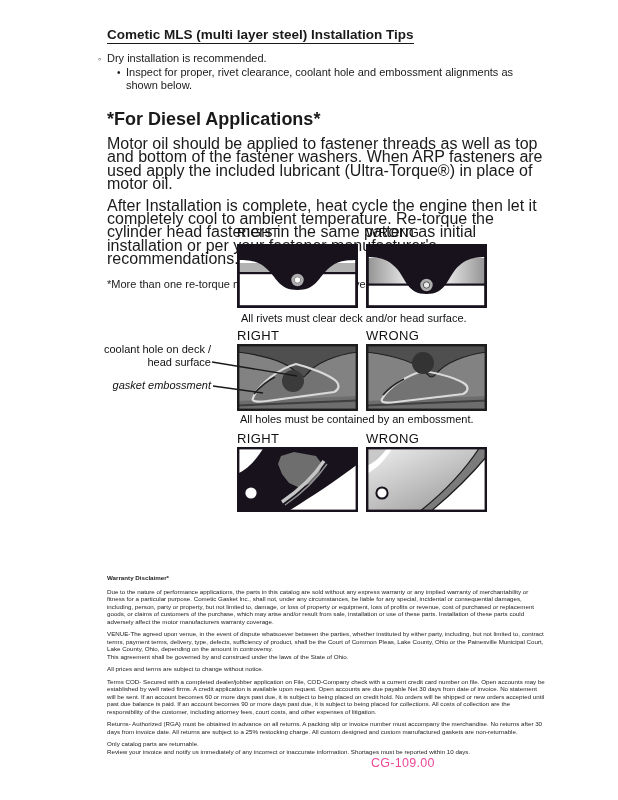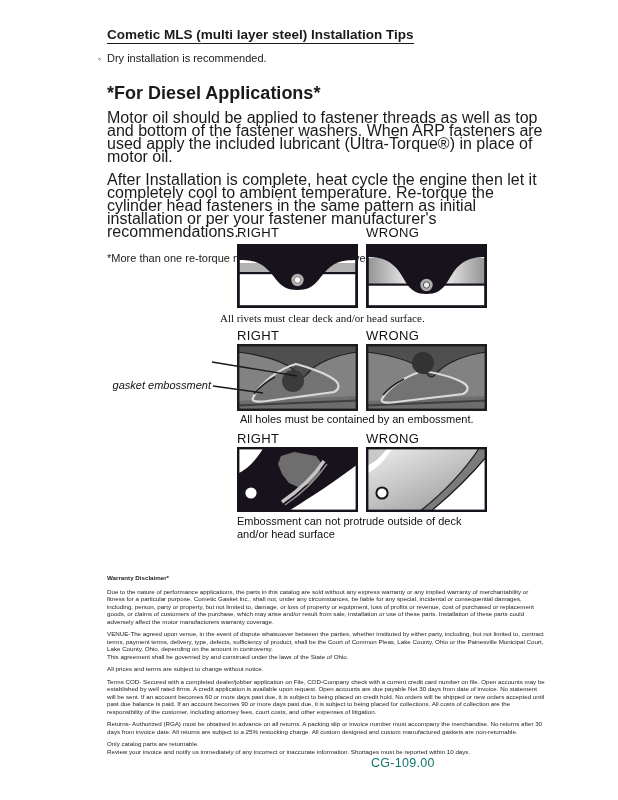--- a/index.html
+++ b/index.html
@@ -37,33 +37,34 @@
   .caption{position:absolute;font-size:11px;line-height:12.5px;color:#111;}
   .side-label{
     position:absolute;font-size:11px;line-height:12.5px;
     text-align:right;color:#111;
   }
   .warranty{position:absolute;top:574px;left:107px;width:440px;font-size:6.2px;line-height:7.5px;color:#222;}
   .warranty .w-h{font-weight:bold;margin:0 0 6px 0;}
   .warranty p{margin:0 0 5px 0;}
   .warranty .tight{margin:0;}
   .warranty .gap-after{margin-bottom:5px;}
-  .doc-code{position:absolute;top:756px;left:371px;font-size:12.5px;letter-spacing:0.3px;color:#0f766e;}
+  .doc-code{position:absolute;top:756px;left:371px;font-size:12.5px;letter-spacing:0.3px;color:#ec4899;}
 </style>
 </head>
 <body>
 
 <div class="page">
 
   <div class="flow">
     <h1 class="title">Cometic MLS (multi layer steel) Installation Tips</h1>
     <ul class="tips">
       <li><span class="mk">◦</span><span>Dry installation is recommended.</span></li>
     </ul>
     <ul class="subtips">
+      <li><span class="mk">•</span><span>Inspect for proper, rivet clearance, coolant hole and embossment alignments as shown below.</span></li>
     </ul>
 
     <div class="diesel-h">*For Diesel Applications*</div>
     <p class="para">Motor oil should be applied to fastener threads as well as top and bottom of the fastener washers. When ARP fasteners are used apply the included lubricant (Ultra-Torque®) in place of motor oil.</p>
     <p class="para">After Installation is complete, heat cycle the engine then let it completely cool to ambient temperature. Re-torque the cylinder head fasteners in the same pattern as initial installation or per your fastener manufacturer's recommendations.</p>
     <div class="note">*More than one re-torque may be required to achieve proper fastener stretch*</div>
   </div>
 
   <div class="fig-label" style="top:225px;left:237px;">RIGHT</div>
   <div class="fig-label" style="top:225px;left:366px;">WRONG</div>
@@ -93,25 +94,26 @@
       <rect width="121" height="64" fill="#ffffff"></rect>
       <rect x="0" y="14" width="121" height="27" fill="url(#gw1)"></rect>
       <rect x="0" y="39.5" width="121" height="2.2" fill="#17121c"></rect>
       <path d="M0,0 H121 V13 C103,13 97,17 89,26 C81,36 79,50 60.5,50 C42,50 40,36 32,26 C24,17 18,13 0,13 Z" fill="#17121c"></path>
       <circle cx="60.5" cy="41" r="7.2" fill="#adadad" stroke="#17121c" stroke-width="2"></circle>
       <circle cx="60.5" cy="41" r="3.2" fill="#e8e8e8" stroke="#555555" stroke-width="1"></circle>
       <rect x="1.4" y="1.4" width="118.2" height="61.2" fill="none" stroke="#17121c" stroke-width="2.8"></rect>
     </svg>
   </div>
 
-  <div class="caption" style="top:312px;left:220px;font-family:Liberation Serif, serif;">All rivets must clear deck and/or head surface.</div>
+  <div class="caption" style="top:312px;left:241px;">All rivets must clear deck and/or head surface.</div>
 
   <div class="fig-label" style="top:328px;left:237px;">RIGHT</div>
   <div class="fig-label" style="top:328px;left:366px;">WRONG</div>
 
+  <div class="side-label" style="top:343px;left:101px;width:110px;">coolant hole on deck / head surface</div>
   <div class="side-label" style="top:379px;left:101px;width:110px;font-style:italic;">gasket embossment</div>
 
   <div class="panel" style="top:344px;left:237px;">
     <svg viewBox="0 0 121 67" width="121" height="67">
       <rect width="121" height="67" fill="#828282"></rect>
       <path d="M0,57 L121,52 L121,67 L0,67 Z" fill="#6d6d6d"></path>
       <path d="M0,60.5 L121,55.5 L121,57.5 L0,62.5 Z" fill="#3f3f3f"></path>
       <path d="M16,54 C21,41 41,25 59,20 C75,24 92,31 99,37 C103,41 102,46 97,48 L30,57 C21,58 14,58 16,54 Z" fill="#737373"></path>
       <path d="M0,0 H121 V8 C98,11 79,19 70,30 Q65.5,36 61,30 C50,17 25,11 0,8 Z" fill="#4f4f4f" stroke="#1f1f1f" stroke-width="1.2"></path>
       <path d="M16,54 C21,41 41,25 59,20 C75,24 92,31 99,37 C103,41 102,46 97,48 L30,57 C21,58 14,58 16,54 Z" fill="none" stroke="#dadada" stroke-width="2.2"></path>
@@ -167,21 +169,20 @@
       </defs>
       <rect width="121" height="65" fill="#ffffff"></rect>
       <path d="M27,0 L114,0 C97,26 76,47 53,65 L0,65 L0,27 C11,22 20,12 27,0 Z" fill="url(#gw3)"></path>
       <path d="M114,0 L121,0 L121,9 C101,33 81,51 64,65 L53,65 C76,47 97,26 114,0 Z" fill="#7b7b7b" stroke="#1a1a1a" stroke-width="1.2"></path>
       <path d="M0,0 L22,0 C15,10 8,16 0,19 Z" fill="#c9c9c9"></path>
       <circle cx="16" cy="46" r="5.6" fill="#ffffff" stroke="#17121c" stroke-width="2"></circle>
       <rect x="1.2" y="1.2" width="118.6" height="62.6" fill="none" stroke="#17121c" stroke-width="2.4"></rect>
     </svg>
   </div>
 
-  <div class="caption" style="top:515px;left:237px;width:238px;">Embossment can not protrude outside of deck and/or head surface</div>
 
   <div class="warranty">
     <div class="w-h">Warranty Disclaimer*</div>
     <p>Due to the nature of performance applications, the parts in this catalog are sold without any express warranty or any implied warranty of merchantability or fitness for a particular purpose.  Cometic Gasket Inc., shall not, under any circumstances, be liable for any special, incidental or consequential damages, including, person, party or property, but not limited to, damage, or loss of property or equipment, loss of profits or revenue, cost of purchased or replacement goods, or claims of customers of the purchase, which may arise and/or result from sale, installation or use of these parts.  Installation of these parts could adversely affect the motor manufacturers warranty coverage.</p>
     <p class="tight">VENUE-The agreed upon venue, in the event of dispute whatsoever between the parties, whether instituted by either party, including, but not limited to, contract terms, payment terms, delivery, type, defects, sufficiency of product, shall be the Court of Common Pleas, Lake County, Ohio or the Painesville Municipal Court, Lake County, Ohio, depending on the amount in controversy.</p>
     <p class="gap-after">This agreement shall be governed by and construed under the laws of the State of Ohio.</p>
     <p>All prices and terms are subject to change without notice.</p>
     <p>Terms COD- Secured with a completed dealer/jobber application on File, COD-Company check with a current credit card number on file.  Open accounts may be established by well rated firms.  A credit application is available upon request.  Open accounts are due payable Net 30 days from date of invoice.  No statement will be sent.  If an account becomes 60 or more days past due, it is subject to being placed on credit hold.  No orders will be shipped or new orders accepted until past due balance is paid.  If an account becomes 90 or more days past due, it is subject to being placed for collections.  All costs of collection are the responsibility of the customer, including attorney fees, court costs, and other expenses of litigation.</p>
     <p>Returns- Authorized (RGA) must be obtained in advance on all returns.  A packing slip or invoice number must accompany the merchandise.  No returns after 30 days from invoice date.  All returns are subject to a 25% restocking charge.  All custom designed and custom manufactured gaskets are non-returnable.</p>
     <p class="tight">Only catalog parts are returnable.</p>

